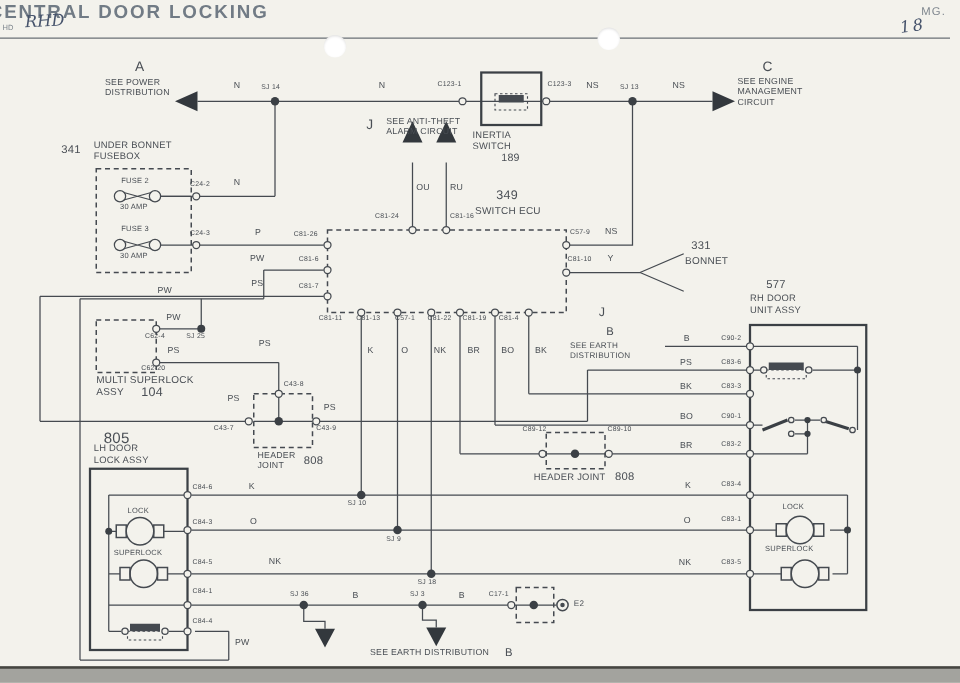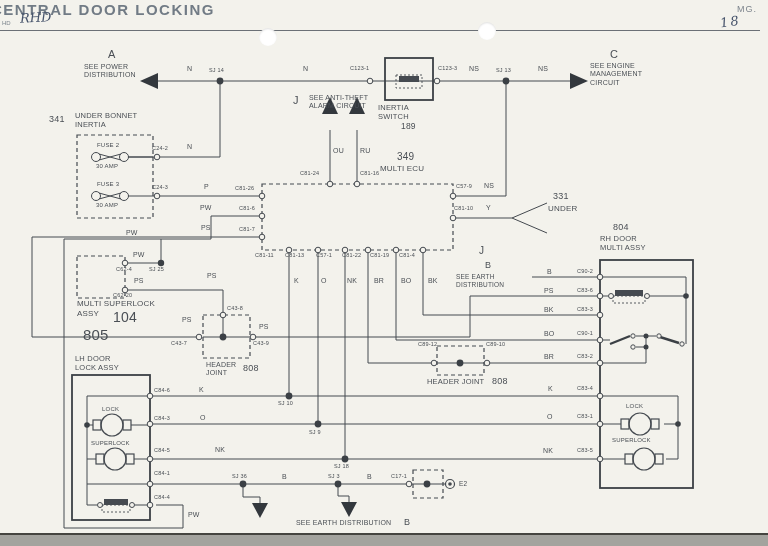--- a/index.html
+++ b/index.html
@@ -216,49 +216,49 @@
       <span class="lbl" style="left: 438px; top: 65px; font-size: 5.5px;">C123-3</span>
       <span class="lbl" style="left: 469px; top: 65px; font-size: 7px;">NS</span>
       <span class="lbl" style="left: 496px; top: 67px; font-size: 5.5px;">SJ 13</span>
       <span class="lbl" style="left: 538px; top: 65px; font-size: 7px;">NS</span>
       <span class="lbl" style="left: 610px; top: 48px; font-size: 11px;">C</span>
       <span class="lbl" style="left: 590px; top: 62px; font-size: 7px;">SEE ENGINE
 MANAGEMENT
 CIRCUIT</span>
       <span class="lbl" style="left: 49px; top: 114px; font-size: 9px;">341</span>
       <span class="lbl" style="left: 75px; top: 111px; font-size: 7.5px;">UNDER BONNET
-INERTIA</span>
+FUSEBOX</span>
       <span class="lbl" style="left: 97px; top: 142px; font-size: 6px;">FUSE 2</span>
       <span class="lbl" style="left: 96px; top: 163px; font-size: 6px;">30 AMP</span>
       <span class="lbl" style="left: 152px; top: 145px; font-size: 5.5px;">C24-2</span>
       <span class="lbl" style="left: 187px; top: 143px; font-size: 7px;">N</span>
       <span class="lbl" style="left: 97px; top: 181px; font-size: 6px;">FUSE 3</span>
       <span class="lbl" style="left: 96px; top: 202px; font-size: 6px;">30 AMP</span>
       <span class="lbl" style="left: 152px; top: 184px; font-size: 5.5px;">C24-3</span>
       <span class="lbl" style="left: 204px; top: 183px; font-size: 7px;">P</span>
       <span class="lbl" style="left: 200px; top: 204px; font-size: 7px;">PW</span>
       <span class="lbl" style="left: 201px; top: 224px; font-size: 7px;">PS</span>
       <span class="lbl" style="left: 293px; top: 94px; font-size: 11px;">J</span>
       <span class="lbl" style="left: 309px; top: 94px; font-size: 7px;">SEE ANTI-THEFT
 ALARM CIRCUIT</span>
       <span class="lbl" style="left: 333px; top: 147px; font-size: 7px;">OU</span>
       <span class="lbl" style="left: 360px; top: 147px; font-size: 7px;">RU</span>
       <span class="lbl" style="left: 300px; top: 170px; font-size: 5.5px;">C81-24</span>
       <span class="lbl" style="left: 360px; top: 170px; font-size: 5.5px;">C81-16</span>
       <span class="lbl" style="left: 397px; top: 151px; font-size: 10px;">349</span>
-      <span class="lbl" style="left: 380px; top: 164px; font-size: 8px;">MULTI ECU</span>
+      <span class="lbl" style="left: 380px; top: 164px; font-size: 8px;">SWITCH ECU</span>
       <span class="lbl" style="left: 235px; top: 185px; font-size: 5.5px;">C81-26</span>
       <span class="lbl" style="left: 239px; top: 205px; font-size: 5.5px;">C81-6</span>
       <span class="lbl" style="left: 239px; top: 226px; font-size: 5.5px;">C81-7</span>
       <span class="lbl" style="left: 456px; top: 183px; font-size: 5.5px;">C57-9</span>
       <span class="lbl" style="left: 484px; top: 182px; font-size: 7px;">NS</span>
       <span class="lbl" style="left: 454px; top: 205px; font-size: 5.5px;">C81-10</span>
       <span class="lbl" style="left: 486px; top: 204px; font-size: 7px;">Y</span>
       <span class="lbl" style="left: 553px; top: 191px; font-size: 9px;">331</span>
-      <span class="lbl" style="left: 548px; top: 204px; font-size: 8px;">UNDER</span>
+      <span class="lbl" style="left: 548px; top: 204px; font-size: 8px;">BONNET</span>
       <span class="lbl" style="left: 255px; top: 252px; font-size: 5.5px;">C81-11</span>
       <span class="lbl" style="left: 285px; top: 252px; font-size: 5.5px;">C81-13</span>
       <span class="lbl" style="left: 316px; top: 252px; font-size: 5.5px;">C57-1</span>
       <span class="lbl" style="left: 342px; top: 252px; font-size: 5.5px;">C81-22</span>
       <span class="lbl" style="left: 370px; top: 252px; font-size: 5.5px;">C81-19</span>
       <span class="lbl" style="left: 399px; top: 252px; font-size: 5.5px;">C81-4</span>
       <span class="lbl" style="left: 294px; top: 277px; font-size: 7px;">K</span>
       <span class="lbl" style="left: 321px; top: 277px; font-size: 7px;">O</span>
       <span class="lbl" style="left: 347px; top: 277px; font-size: 7px;">NK</span>
       <span class="lbl" style="left: 374px; top: 277px; font-size: 7px;">BR</span>
@@ -270,30 +270,30 @@
 DISTRIBUTION</span>
       <span class="lbl" style="left: 126px; top: 229px; font-size: 7px;">PW</span>
       <span class="lbl" style="left: 133px; top: 251px; font-size: 7px;">PW</span>
       <span class="lbl" style="left: 116px; top: 266px; font-size: 5.5px;">C62-4</span>
       <span class="lbl" style="left: 149px; top: 266px; font-size: 5.5px;">SJ 25</span>
       <span class="lbl" style="left: 134px; top: 277px; font-size: 7px;">PS</span>
       <span class="lbl" style="left: 113px; top: 292px; font-size: 5.5px;">C62-20</span>
       <span class="lbl" style="left: 207px; top: 272px; font-size: 7px;">PS</span>
       <span class="lbl" style="left: 77px; top: 299px; font-size: 8px;">MULTI SUPERLOCK</span>
       <span class="lbl" style="left: 77px; top: 309px; font-size: 8px;">ASSY</span>
-      <span class="lbl" style="left: 113px; top: 309px; font-size: 14px;">104</span>
+      <span class="lbl" style="left: 113px; top: 309px; font-size: 10px;">104</span>
       <span class="lbl" style="left: 227px; top: 305px; font-size: 5.5px;">C43-8</span>
       <span class="lbl" style="left: 182px; top: 316px; font-size: 7px;">PS</span>
       <span class="lbl" style="left: 171px; top: 340px; font-size: 5.5px;">C43-7</span>
       <span class="lbl" style="left: 253px; top: 340px; font-size: 5.5px;">C43-9</span>
       <span class="lbl" style="left: 259px; top: 323px; font-size: 7px;">PS</span>
       <span class="lbl" style="left: 206px; top: 361px; font-size: 7px;">HEADER
 JOINT</span>
       <span class="lbl" style="left: 243px; top: 363px; font-size: 9px;">808</span>
-      <span class="lbl" style="left: 83px; top: 326px; font-size: 15px;">805</span>
+      <span class="lbl" style="left: 83px; top: 343px; font-size: 12px;">805</span>
       <span class="lbl" style="left: 75px; top: 354px; font-size: 7.5px;">LH DOOR
 LOCK ASSY</span>
       <span class="lbl" style="left: 102px; top: 406px; font-size: 6px;">LOCK</span>
       <span class="lbl" style="left: 91px; top: 440px; font-size: 6px;">SUPERLOCK</span>
       <span class="lbl" style="left: 154px; top: 387px; font-size: 5.5px;">C84-6</span>
       <span class="lbl" style="left: 199px; top: 386px; font-size: 7px;">K</span>
       <span class="lbl" style="left: 154px; top: 415px; font-size: 5.5px;">C84-3</span>
       <span class="lbl" style="left: 200px; top: 414px; font-size: 7px;">O</span>
       <span class="lbl" style="left: 154px; top: 447px; font-size: 5.5px;">C84-5</span>
       <span class="lbl" style="left: 215px; top: 446px; font-size: 7px;">NK</span>
@@ -324,19 +324,19 @@
       <span class="lbl" style="left: 544px; top: 330px; font-size: 7px;">BO</span>
       <span class="lbl" style="left: 577px; top: 330px; font-size: 5.5px;">C90-1</span>
       <span class="lbl" style="left: 544px; top: 353px; font-size: 7px;">BR</span>
       <span class="lbl" style="left: 577px; top: 353px; font-size: 5.5px;">C83-2</span>
       <span class="lbl" style="left: 548px; top: 385px; font-size: 7px;">K</span>
       <span class="lbl" style="left: 577px; top: 385px; font-size: 5.5px;">C83-4</span>
       <span class="lbl" style="left: 547px; top: 413px; font-size: 7px;">O</span>
       <span class="lbl" style="left: 577px; top: 413px; font-size: 5.5px;">C83-1</span>
       <span class="lbl" style="left: 543px; top: 447px; font-size: 7px;">NK</span>
       <span class="lbl" style="left: 577px; top: 447px; font-size: 5.5px;">C83-5</span>
-      <span class="lbl" style="left: 613px; top: 222px; font-size: 9px;">804</span>
+      <span class="lbl" style="left: 613px; top: 222px; font-size: 9px;">577</span>
       <span class="lbl" style="left: 600px; top: 234px; font-size: 7.5px;">RH DOOR
-MULTI ASSY</span>
+UNIT ASSY</span>
       <span class="lbl" style="left: 626px; top: 403px; font-size: 6px;">LOCK</span>
       <span class="lbl" style="left: 612px; top: 437px; font-size: 6px;">SUPERLOCK</span>
     </div>
 </div>
 
 </body></html>

